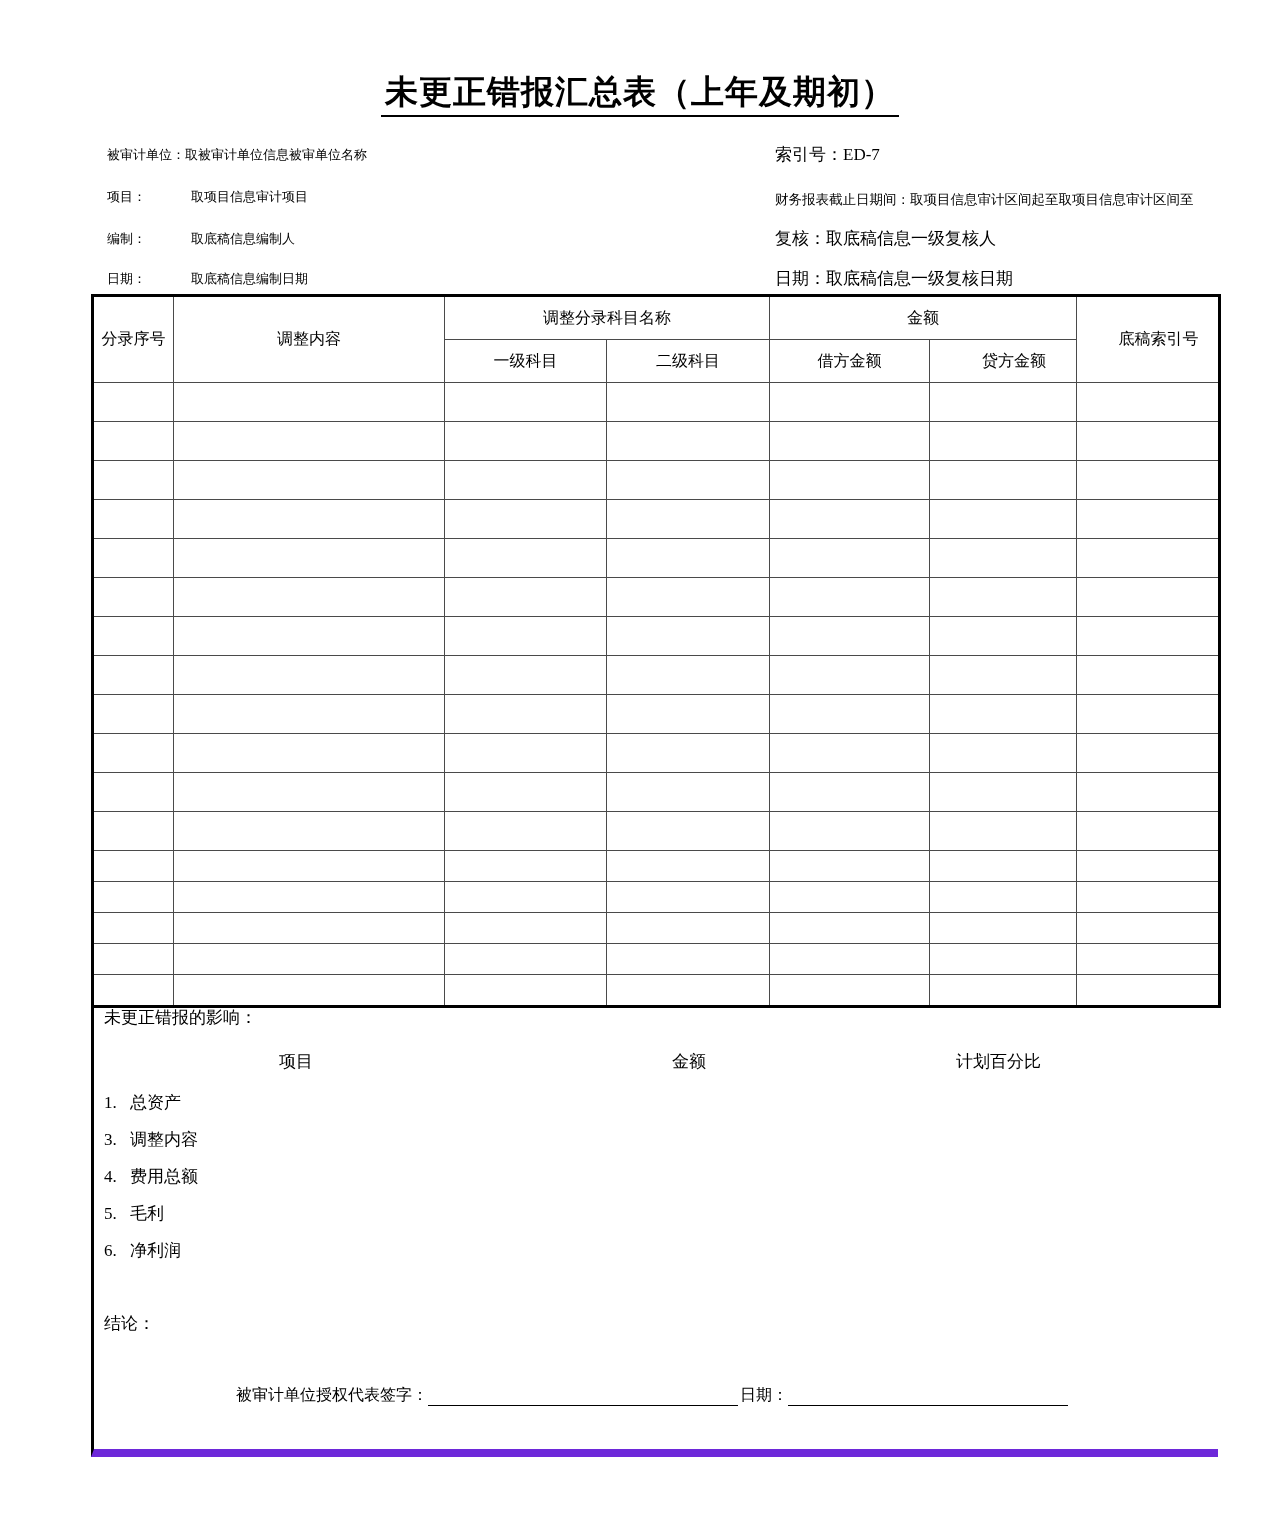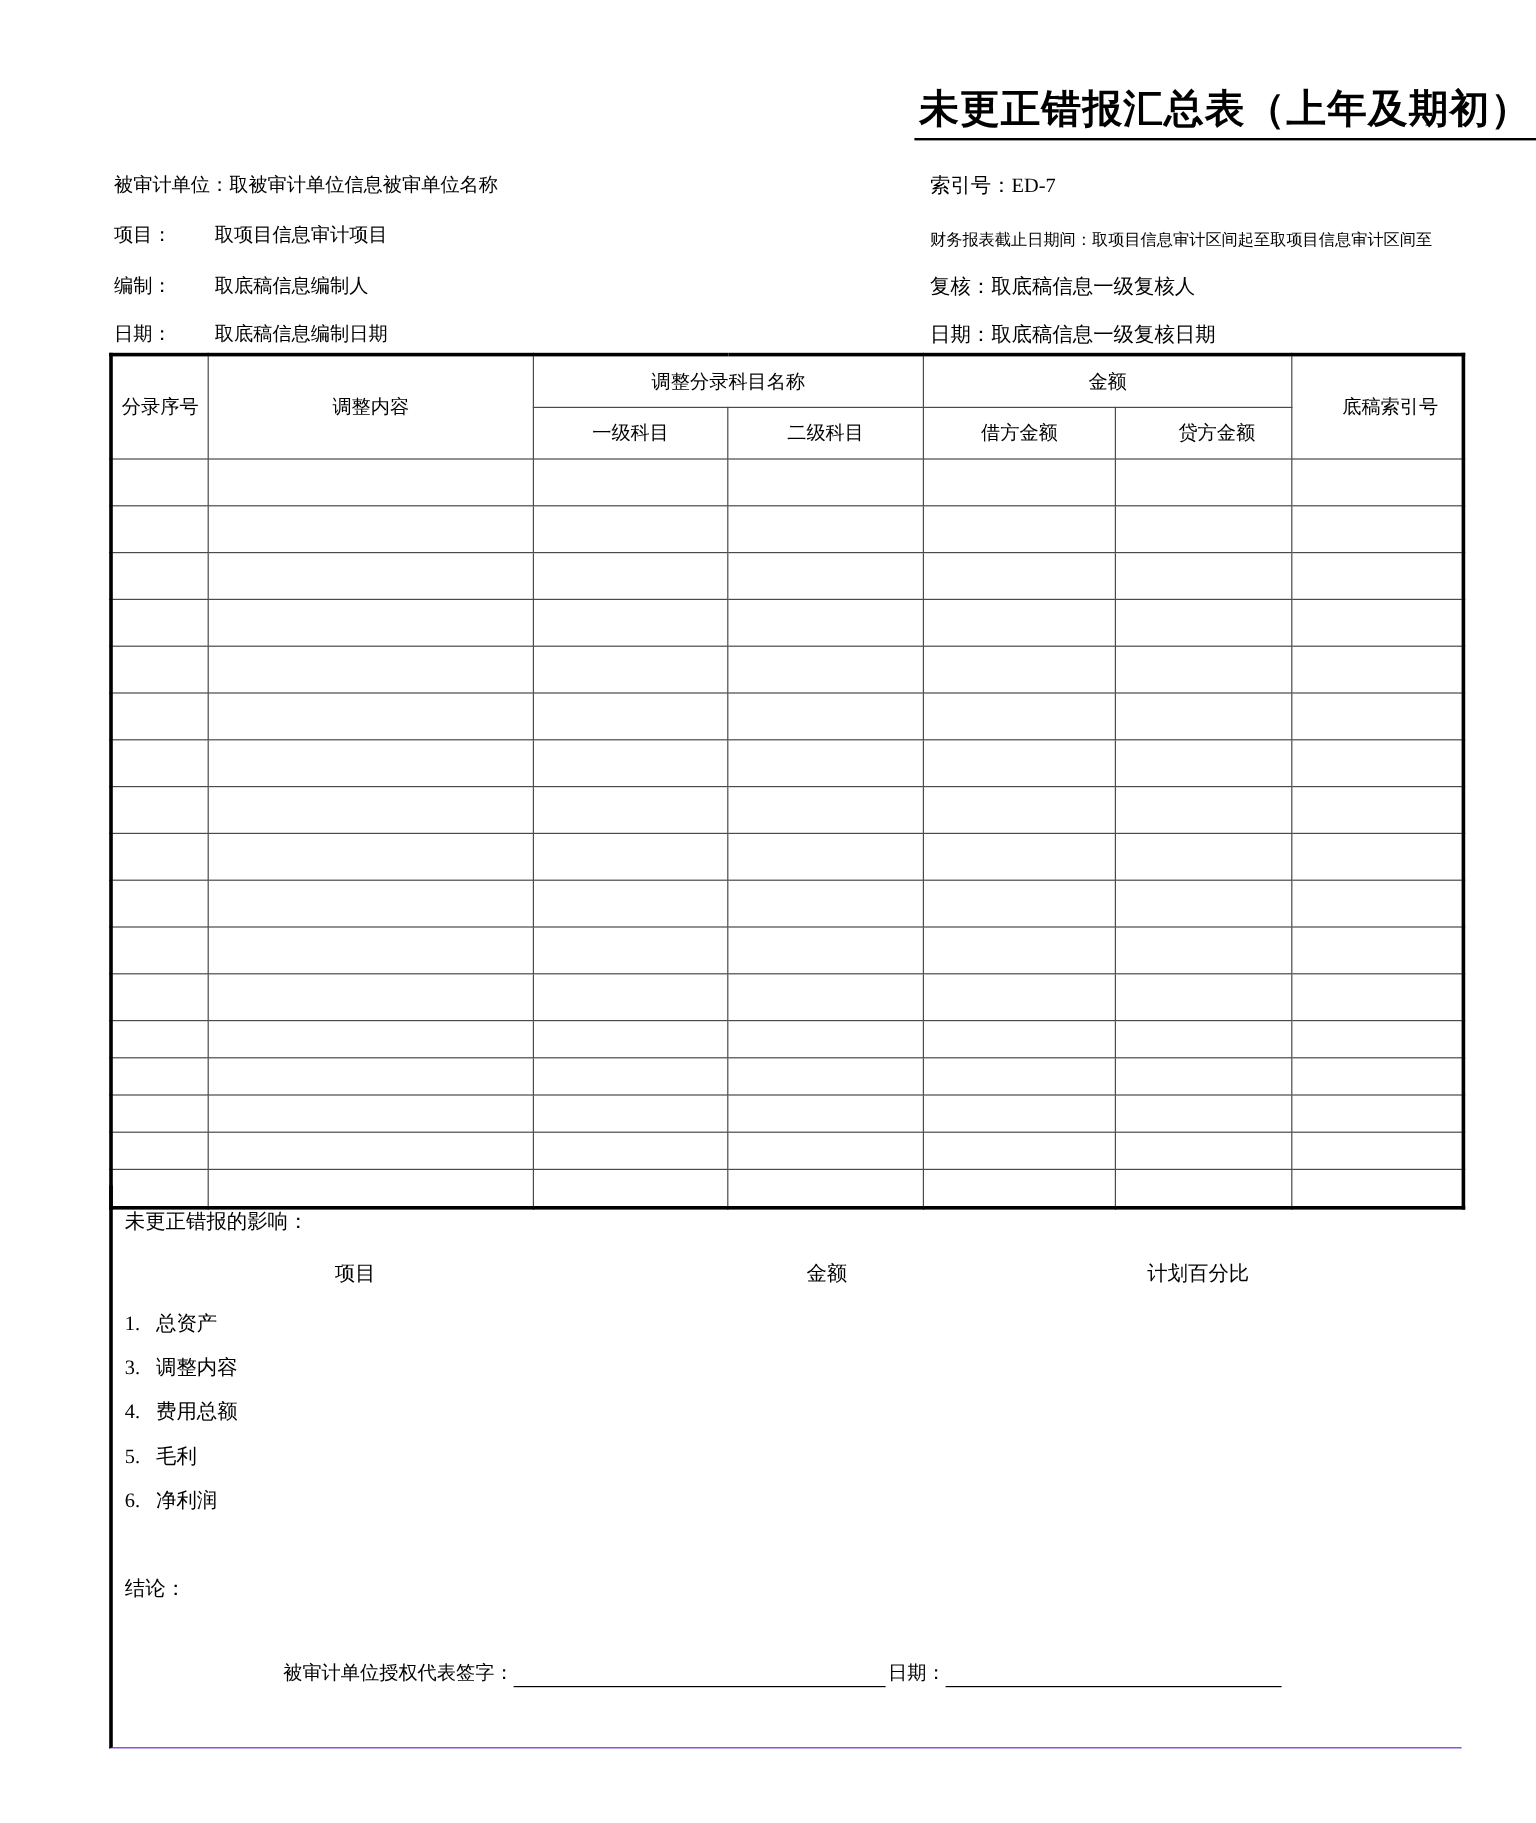--- a/index.html
+++ b/index.html
@@ -15,21 +15,21 @@
     position: relative;
     overflow: hidden;
   }
 
   
   .title-wrap {
     position: absolute;
     left: 0;
     top: 72px;
     width: 1280px;
-    text-align: right;
+    text-align: center;
   }
   .doc-title {
     display: inline-block;
     font-size: 33px;
     font-weight: bold;
     letter-spacing: 1px;
     line-height: 40px;
     border-bottom: 2px solid #000;
     padding: 0 4px 3px 4px;
   }
@@ -48,24 +48,24 @@
     width: 100%;
     height: 30px;
   }
   .meta-row.r1 { top: 0px; }
   .meta-row.r2 { top: 42px; }
   .meta-row.r3 { top: 84px; }
   .meta-row.r4 { top: 124px; }
 
   .meta-left {
     position: absolute;
-    left: 4px;
+    left: 16px;
     top: 0;
     white-space: nowrap;
-    font-size: 16px;
+    font-size: 13px;
     line-height: 24px;
   }
   .meta-left .lbl {
     display: inline-block;
   }
   .meta-left .lbl.fixed-w {
     width: 84px;
     font-family: Liberation Mono, monospace;
   }
   .meta-right {
@@ -116,21 +116,21 @@
   .grid tr:last-child td  { border-bottom: none; }
 
   
   .lower {
     position: absolute;
     left: 91px;
     top: 988px;
     width: 1127px;
     height: 469px;
     border-left: 3px solid #000;
-    border-bottom: 1px solid #6d28d9;
+    border-bottom: 8px solid #6d28d9;
     box-sizing: border-box;
   }
   .impact-title {
     position: absolute;
     left: 10px;
     top: 18px;
     font-size: 17px;
     white-space: nowrap;
   }
   .col-heads {

